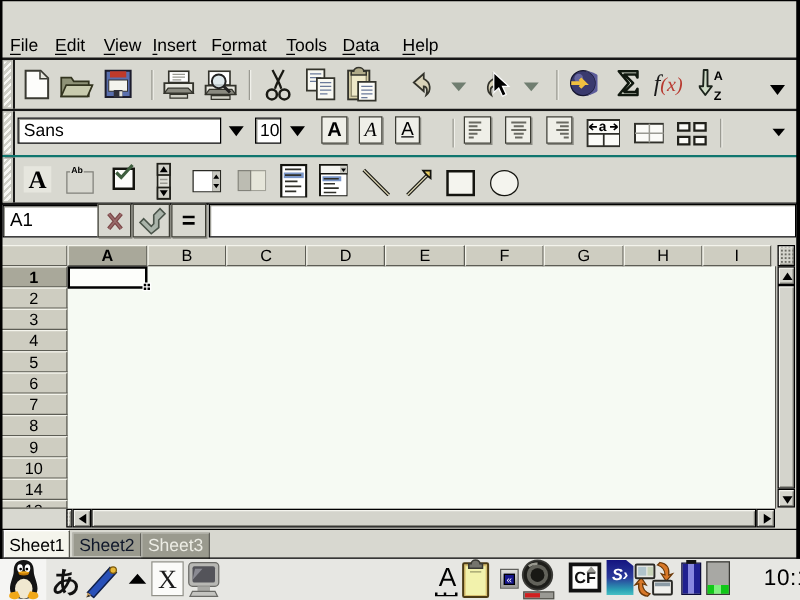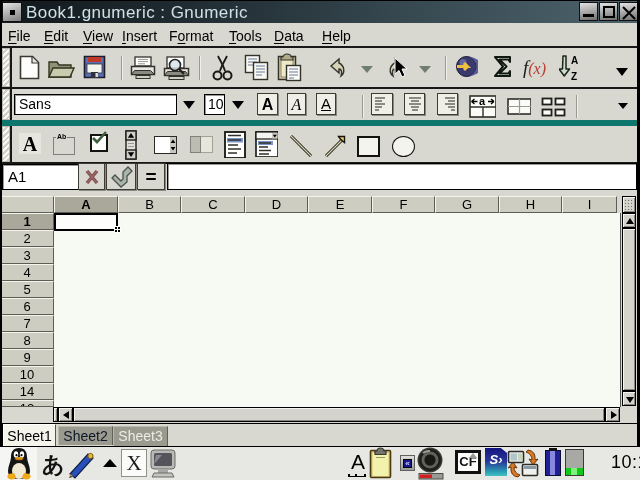--- a/index.html
+++ b/index.html
@@ -22,21 +22,21 @@
   #bclose svg { position:absolute; left:1px; top:2px; }
 
   
   #menubar { position:absolute; left:0; top:23px; width:640px; height:25px; background:#d8d8d0; border-bottom:2px solid #181818; font-size:14px; color:#000; }
   #menubar span { position:absolute; top:5px; }
   u { text-decoration:underline; text-underline-offset:2px; }
 
   
   .tb { position:absolute; left:0; width:640px; background:#d8d8d0; }
   #tb1 { top:48px; height:41px; border-bottom:2px solid #181818; }
-  #tb2 { top:89px; height:37px; border-bottom:6px solid #0f766e; }
+  #tb2 { top:89px; height:37px; border-bottom:2px solid #0f766e; }
   #tb3 { top:126px; height:38px; border-bottom:2px solid #181818; }
   .handle { position:absolute; left:2px; top:0px; bottom:0px; width:8px;
      background:repeating-linear-gradient(135deg,#f8f8f4 0 2px,#cfcfc7 2px 4px); border:1px solid #b8b8b0; box-shadow:2px 0 0 #181818; }
   .vsep { position:absolute; width:1px; background:#9a9a92; box-shadow:1px 0 0 #f0f0ea; }
   .tbi { position:absolute; }
   .dropt { position:absolute; width:0; height:0; border-left:6px solid transparent; border-right:6px solid transparent; border-top:7px solid #707e70; }
   .dropb { position:absolute; width:0; height:0; border-left:5px solid transparent; border-right:5px solid transparent; border-top:6px solid #000; }
 
   
   .entry { position:absolute; background:#fff; border:1px solid #000; box-shadow:inset 1px 1px 0 #9a9a92; }
@@ -55,31 +55,20 @@
   
   .tab { position:absolute; font-size:14px; text-align:center; }
 
   
   #taskbar { position:absolute; left:0; top:447px; width:640px; height:33px; background:#e7e7e3; }
 </style>
 </head>
 <body>
 
 <div id="win">
-  <div id="titlebar">
-    <div id="wmenu"></div>
-    <div id="title">Book1.gnumeric : Gnumeric</div>
-    <div class="wbtn" id="bmin"></div>
-    <div class="wbtn" id="bmax"></div>
-    <div class="wbtn" id="bclose">
-        <svg width="16" height="16">
-          <path d="M2 2 L14 14 M14 2 L2 14" stroke="#000" stroke-width="2"></path>
-        </svg>
-      </div>
-  </div>
 
   <div id="menubar">
     <span style="left:8px"><u>F</u>ile</span>
     <span style="left:44px"><u>E</u>dit</span>
     <span style="left:83px"><u>V</u>iew</span>
     <span style="left:122px"><u>I</u>nsert</span>
     <span style="left:169px">F<u>o</u>rmat</span>
     <span style="left:229px"><u>T</u>ools</span>
     <span style="left:274px"><u>D</u>ata</span>
     <span style="left:322px"><u>H</u>elp</span>

